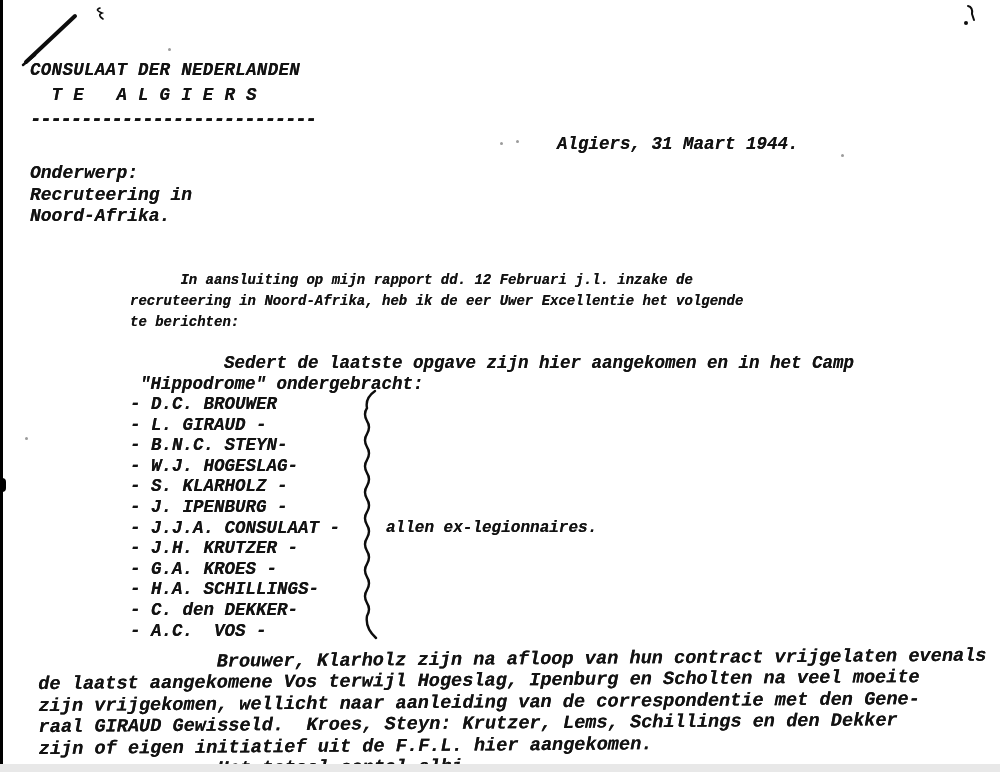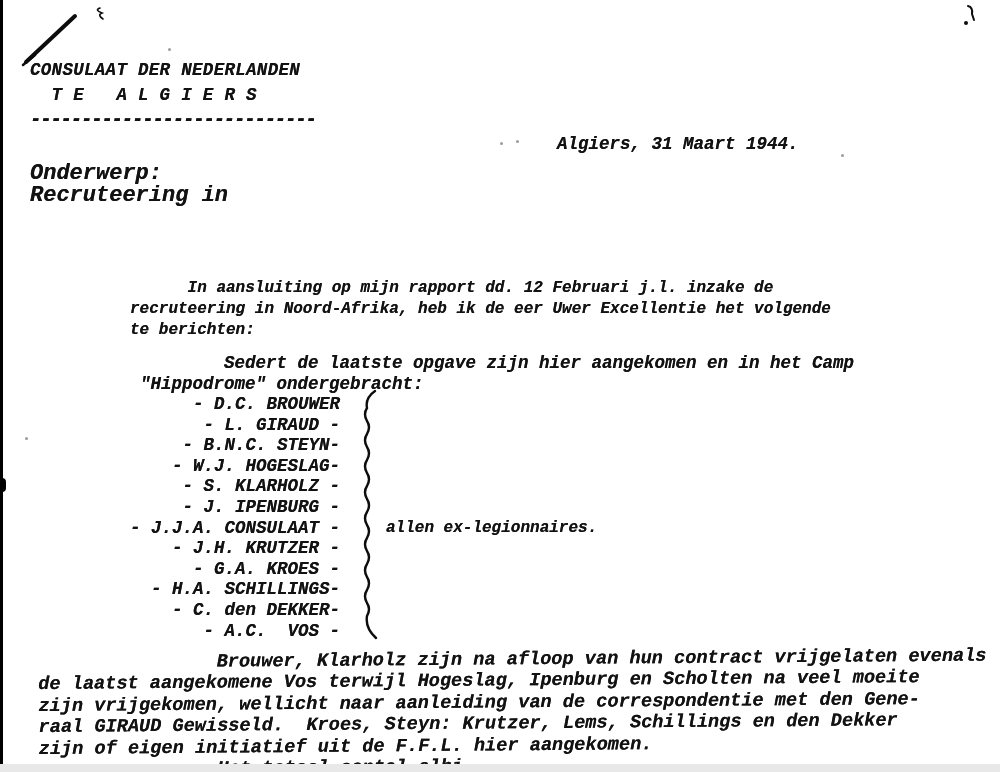--- a/index.html
+++ b/index.html
@@ -20,24 +20,24 @@
   }
   .abs{position:absolute;}
   .line{white-space:pre;}
   
   .edge-left{left:0;top:0;width:3px;height:772px;background:#000;}
   .edge-notch{left:0;top:478px;width:6px;height:14px;background:#000;border-radius:0 4px 4px 0;}
   
   .letterhead{left:30px;top:58px;font-size:17.5px;line-height:25px;letter-spacing:.3px;}
   .letterhead .rule{letter-spacing:-1.2px;font-size:19px;line-height:22px;transform:scaleY(1.15);}
   .dateline{left:557px;top:90px;font-size:17.5px;margin-top:44px;}
-  .subject{left:30px;top:163px;font-size:22px;line-height:21.5px;}
-  .para1{left:130px;top:270px;font-size:16px;line-height:21px;margin-top:8px;}
+  .subject{left:30px;top:163px;font-size:18px;line-height:21.5px;}
+  .para1{left:130px;top:270px;font-size:14px;line-height:21px;}
   .para2{left:140px;top:353px;font-size:17.5px;line-height:21px;}
-  .roster{left:130px;top:394px;font-size:17.5px;line-height:20.6px;text-align:right;}
+  .roster{left:130px;top:394px;font-size:17.5px;line-height:20.6px;}
   .annotation{left:386px;top:519px;font-size:16px;}
   .para3{left:38px;top:653px;font-size:18.6px;line-height:21.4px;transform:rotate(-0.45deg);transform-origin:left top;}
   .speck{width:3px;height:3px;border-radius:50%;background:#666;opacity:.65;}
   svg{display:block;overflow:visible;}
   .stroke{stroke:#0d0d0d;fill:none;stroke-linecap:round;}
 </style>
 </head>
 <body>
 
 <div class="page">
@@ -69,20 +69,21 @@
     <div class="line">CONSULAAT DER NEDERLANDEN</div>
     <div class="line">  T E   A L G I E R S</div>
     <div class="line rule">----------------------------</div>
   </div>
 
   <div class="abs dateline line">Algiers, 31 Maart 1944.</div>
 
   <div class="abs subject">
     <div class="line">Onderwerp:</div>
     <div class="line">Recruteering in</div>
+    <div class="line">Noord-Afrika.</div>
   </div>
 
   <div class="abs para1">
     <div class="line">      In aansluiting op mijn rapport dd. 12 Februari j.l. inzake de</div>
     <div class="line">recruteering in Noord-Afrika, heb ik de eer Uwer Excellentie het volgende</div>
     <div class="line">te berichten:</div>
   </div>
 
   <div class="abs para2">
     <div class="line">        Sedert de laatste opgave zijn hier aangekomen en in het Camp</div>

